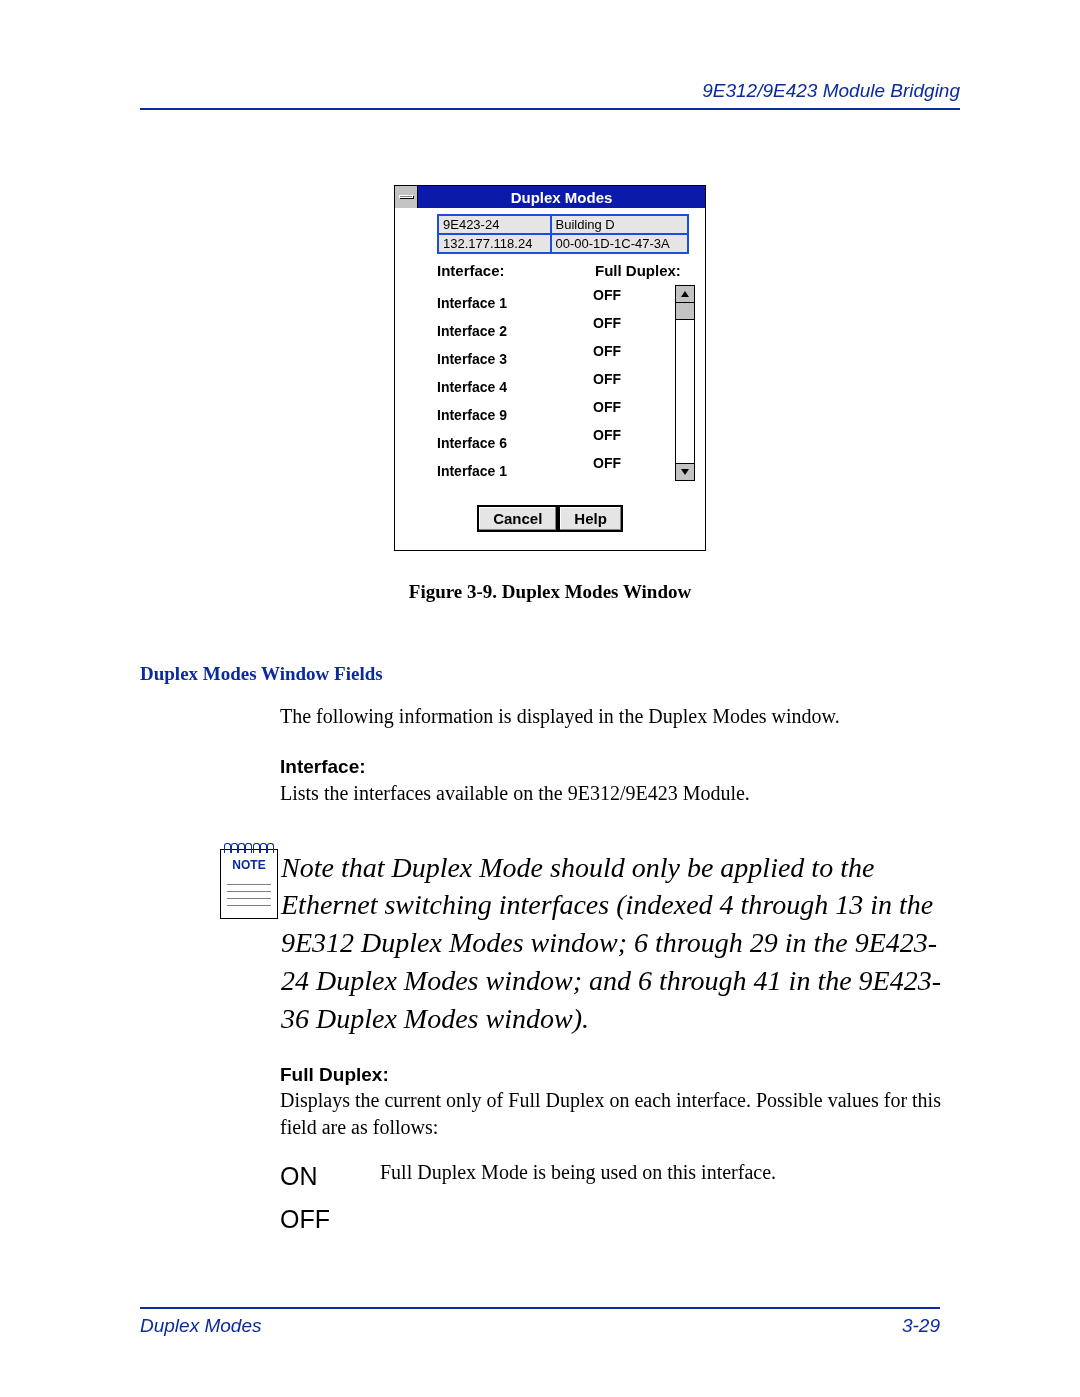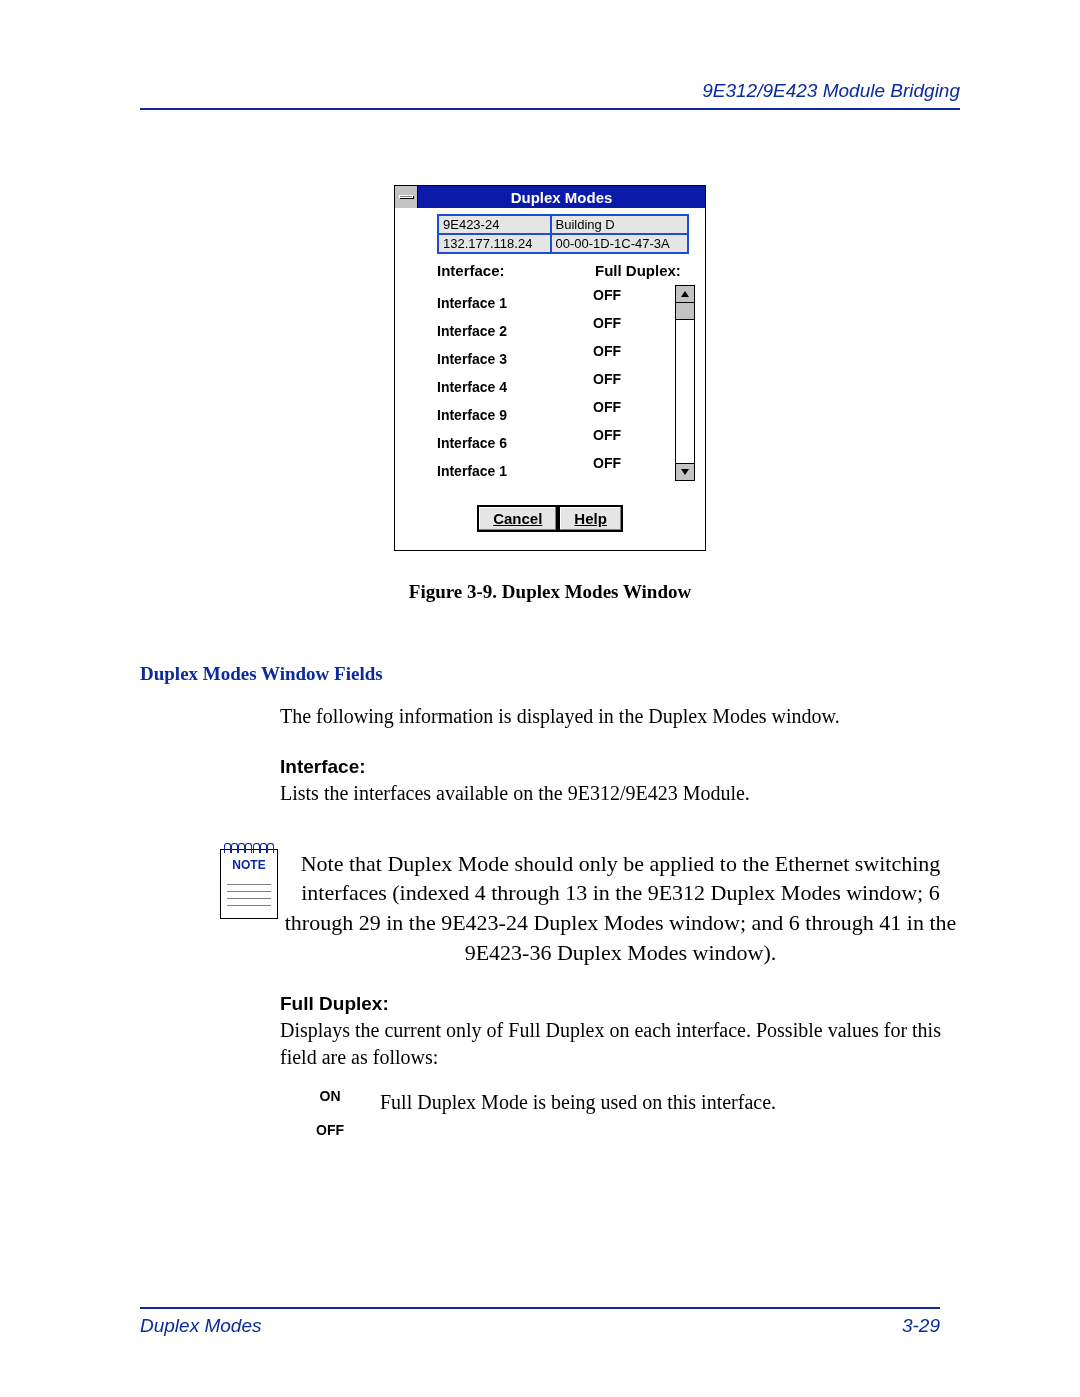--- a/index.html
+++ b/index.html
@@ -147,21 +147,20 @@
     height: 16px;
     background: #c3c3c3;
     border-bottom: 1px solid #000;
   }
   .sb-track { flex: 1; }
 
   .button-row {
     display: flex;
     justify-content: center;
     padding: 12px 0 18px 0;
-    text-decoration: underline;
   }
   .win-btn {
     font-family: inherit;
     font-weight: bold;
     font-size: 15px;
     padding: 3px 14px;
     background: #e5e5e5;
     border: 2px solid #000;
     box-shadow: inset -1px -1px 0 #808080, inset 1px 1px 0 #fff;
   }
@@ -234,40 +233,39 @@
     margin-top: 8px;
   }
   .notebook .lines {
     position: absolute;
     left: 6px; right: 6px; bottom: 6px;
     height: 28px;
     background: repeating-linear-gradient(#000 0 1px, transparent 1px 7px);
     opacity: 0.5;
   }
   .note-text {
-    font-size: 22px;
+    font-style: italic;
+    font-size: 28px;
     line-height: 1.35;
-    text-align: center;
   }
 
   .values-table {
     margin-left: 140px;
     margin-top: 14px;
   }
   .values-table .vr {
     display: flex;
     font-size: 20px;
     line-height: 1.7;
   }
   .values-table .vk {
     width: 100px;
     font-family: "Helvetica Neue", Arial, sans-serif;
-    font-weight: bold;
-    font-size: 14px;
-    text-align: center;
+    font-weight: normal;
+    font-size: 25px;
   }
 
   .footer {
     position: absolute;
     left: 140px; right: 140px;
     bottom: 60px;
   }
   .footer-rule {
     border: none;
     border-top: 2px solid #0a2a9e;

